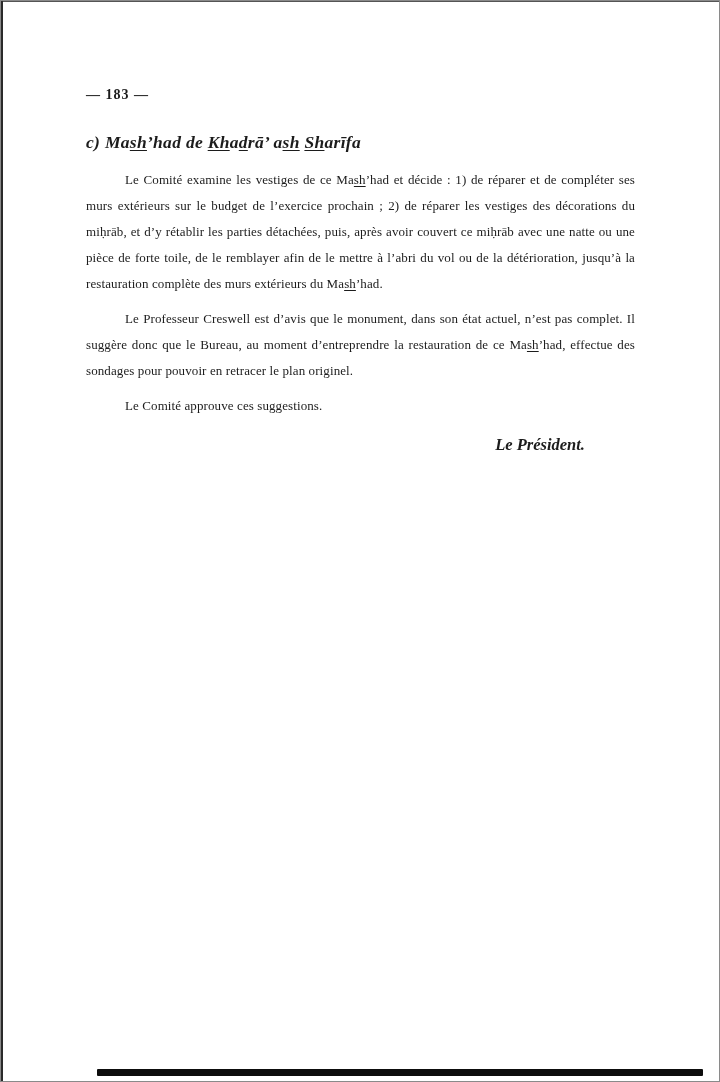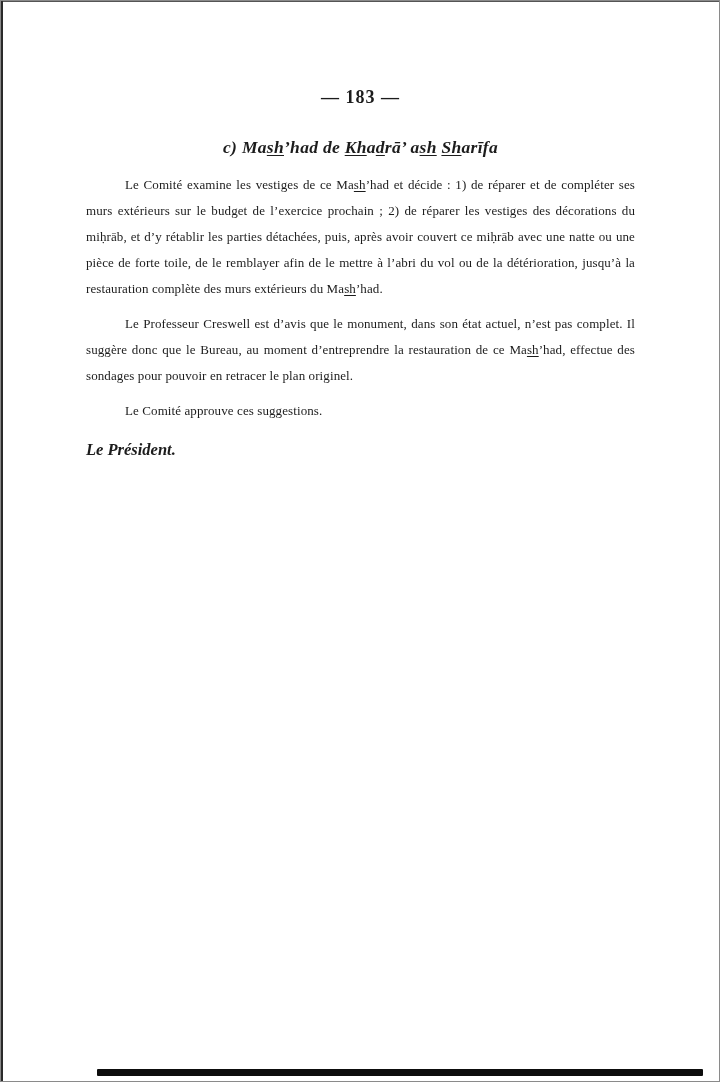--- a/index.html
+++ b/index.html
@@ -41,28 +41,27 @@
     right: 16px;
     bottom: 5px;
     height: 7px;
     background: #0d0d0d;
     border-radius: 1px;
   }
   .content {
     padding: 86px 84px 0 85px;
   }
   .page-number {
-    text-align: center;
+    text-align: left;
     font-weight: 700;
-    font-size: 18px;
+    font-size: 14px;
     letter-spacing: 1px;
   }
   .heading {
     margin: 29px 0 0 0;
-    text-align: center;
     font-style: italic;
     font-weight: 600;
     font-size: 17.5px;
     letter-spacing: 0.3px;
   }
   .body-text {
     margin-top: 14px;
     font-size: 13px;
     line-height: 26px;
     text-align: justify;
@@ -70,20 +69,21 @@
   }
   .body-text p {
     margin: 0 0 9px 0;
     text-indent: 39px;
   }
   .body-text p.last {
     margin-bottom: 16px;
   }
   .signature {
     padding-right: 50px;
+    text-align: right;
     font-style: italic;
     font-weight: 600;
     font-size: 16.5px;
   }
   .u {
     text-decoration: underline;
     text-underline-offset: 2px;
     text-decoration-thickness: 1px;
   }
 </style>

